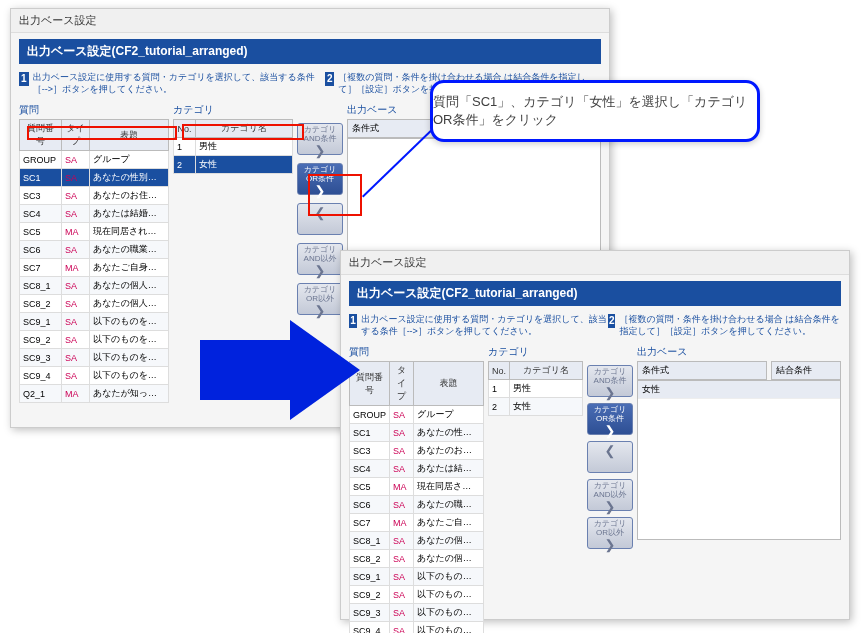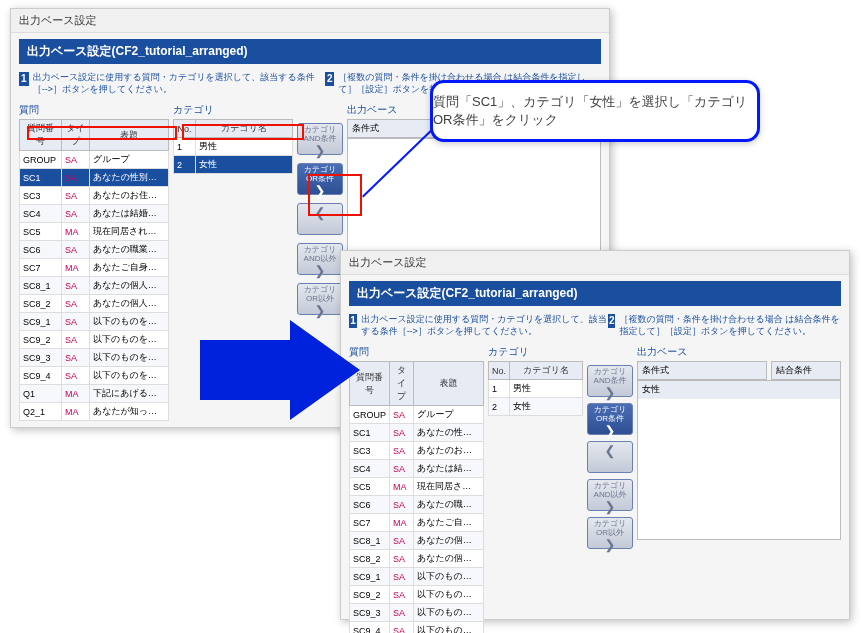--- a/index.html
+++ b/index.html
@@ -182,25 +182,20 @@
               <td>SC9_3</td>
               <td style="color:#c05">SA</td>
               <td style="max-width:60px">以下のものを購入</td>
             </tr>
             <tr>
               <td>SC9_4</td>
               <td style="color:#c05">SA</td>
               <td style="max-width:60px">以下のものを購入</td>
             </tr>
             <tr>
-              <td>Q1</td>
-              <td style="color:#c05">MA</td>
-              <td style="max-width:60px">下記にあげるブラ</td>
-            </tr>
-            <tr>
               <td>Q2_1</td>
               <td style="color:#c05">MA</td>
               <td style="max-width:60px">あなたが知ってい</td>
             </tr>
           </tbody>
       </table>
     </div>
 
     <div class="panel" style="width:120px;">
       <div class="panel-label">カテゴリ</div>

